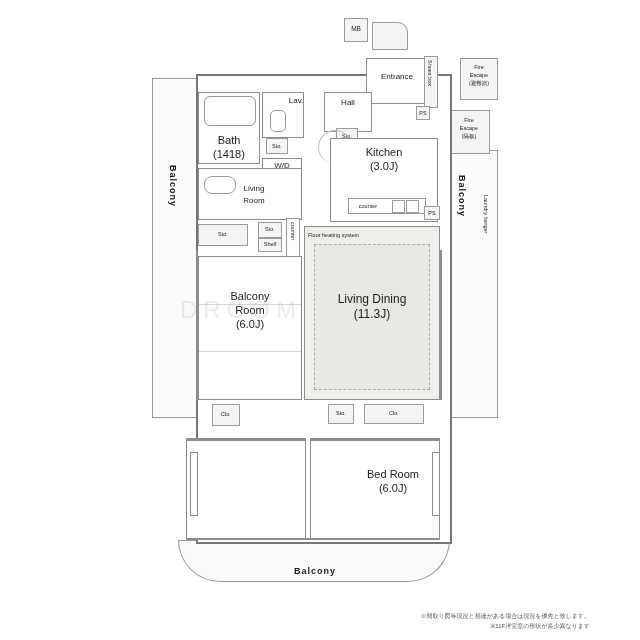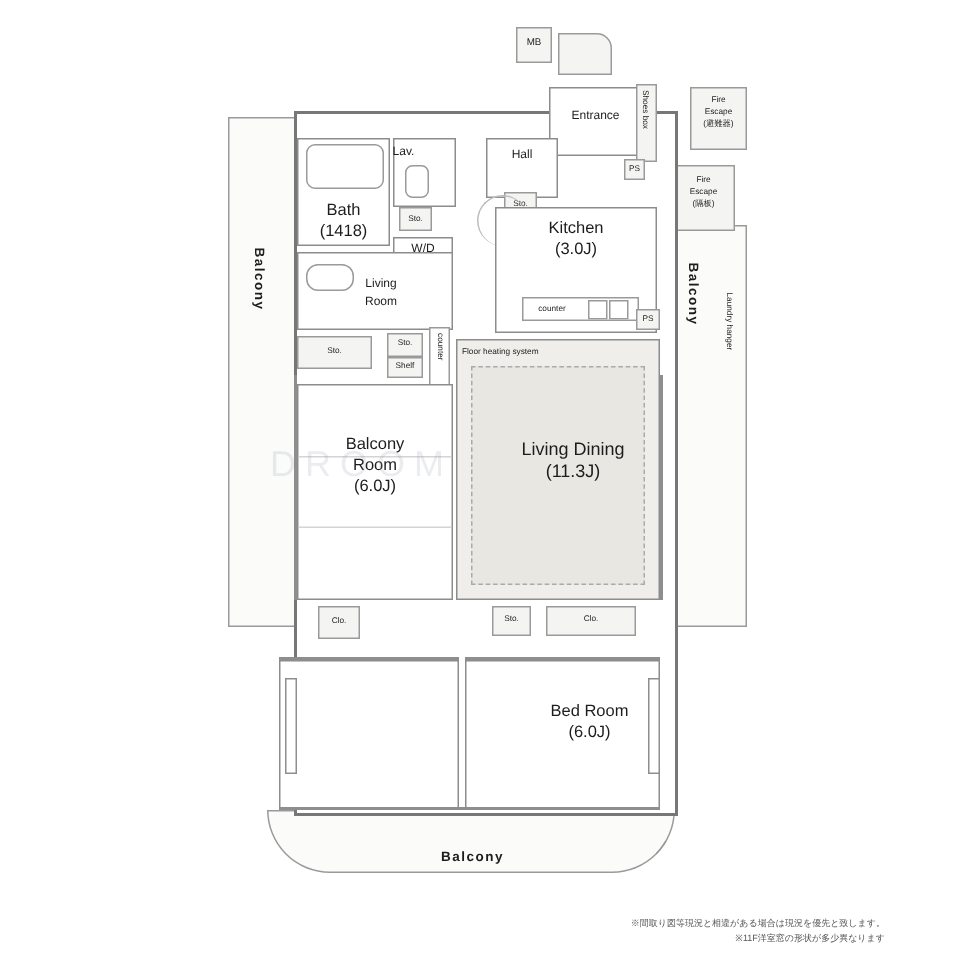--- a/index.html
+++ b/index.html
@@ -174,21 +174,21 @@
   <div class="label lbl-tiny" style="left:424px; top:210px; width:16px;">PS</div>
 
   <div class="room" style="left:198px; top:92px; width:62px; height:72px;"></div>
   <div class="thinline" style="left:204px; top:96px; width:50px; height:28px; background:#ffffff; border:1px solid #9a9a9a; border-radius:6px;"></div>
   <div class="label lbl-room" style="left:200px; top:134px; width:58px;">
     <span>Bath</span>
     <span class="sz">(1418)</span>
   </div>
 
   <div class="room" style="left:262px; top:92px; width:42px; height:46px;"></div>
-  <div class="label lbl-small" style="left:248px; top:96px; width:42px;">Lav.</div>
+  <div class="label lbl-small" style="left:275px; top:96px; width:42px;">Lav.</div>
   <div class="thinline" style="left:270px; top:110px; width:14px; height:20px; background:#ffffff; border:1px solid #9a9a9a; border-radius:5px;"></div>
   <div class="wall" style="left:266px; top:138px; width:22px; height:16px;"></div>
   <div class="label lbl-tiny" style="left:266px; top:143px; width:22px;">Sto.</div>
 
   <div class="room" style="left:262px; top:158px; width:40px; height:18px;"></div>
   <div class="label lbl-small" style="left:262px; top:161px; width:40px;">W/D</div>
 
   <div class="room" style="left:198px; top:168px; width:104px; height:52px;"></div>
   <div class="thinline" style="left:204px; top:176px; width:30px; height:16px; background:#ffffff; border:1px solid #9a9a9a; border-radius:8px;"></div>
   <div class="label lbl-small" style="left:210px; top:184px; width:88px;">Living</div>
@@ -202,21 +202,21 @@
   <div class="wall" style="left:258px; top:238px; width:24px; height:14px;"></div>
   <div class="label lbl-tiny" style="left:258px; top:241px; width:24px;">Shelf</div>
 
   <div class="wall" style="left:286px; top:218px; width:14px; height:40px; background:#ffffff;"></div>
   <div class="label vert lbl-tiny" style="left:289px; top:222px;">counter</div>
 
   <div class="lvroom" style="left:304px; top:226px; width:136px; height:174px;"></div>
 
   <div class="dashed" style="left:314px; top:244px; width:116px; height:146px; background:#e9e7e2;"></div>
   <div class="label lbl-tiny" style="left:308px; top:232px; width:116px; text-align:left;">Floor heating system</div>
-  <div class="label lbl-room" style="left:320px; top:292px; width:124px; font-size:12px;">
+  <div class="label lbl-room" style="left:310px; top:292px; width:124px; font-size:12px;">
     <span>Living Dining</span>
     <span class="sz" style="font-size:12px;">(11.3J)</span>
   </div>
 
   <div class="tatami" style="left:198px; top:256px; width:104px; height:144px;"></div>
   <div class="label lbl-room" style="left:200px; top:290px; width:100px;">
     <span>Balcony</span>
     <span class="sz">Room</span>
     <span class="sz">(6.0J)</span>
   </div>

